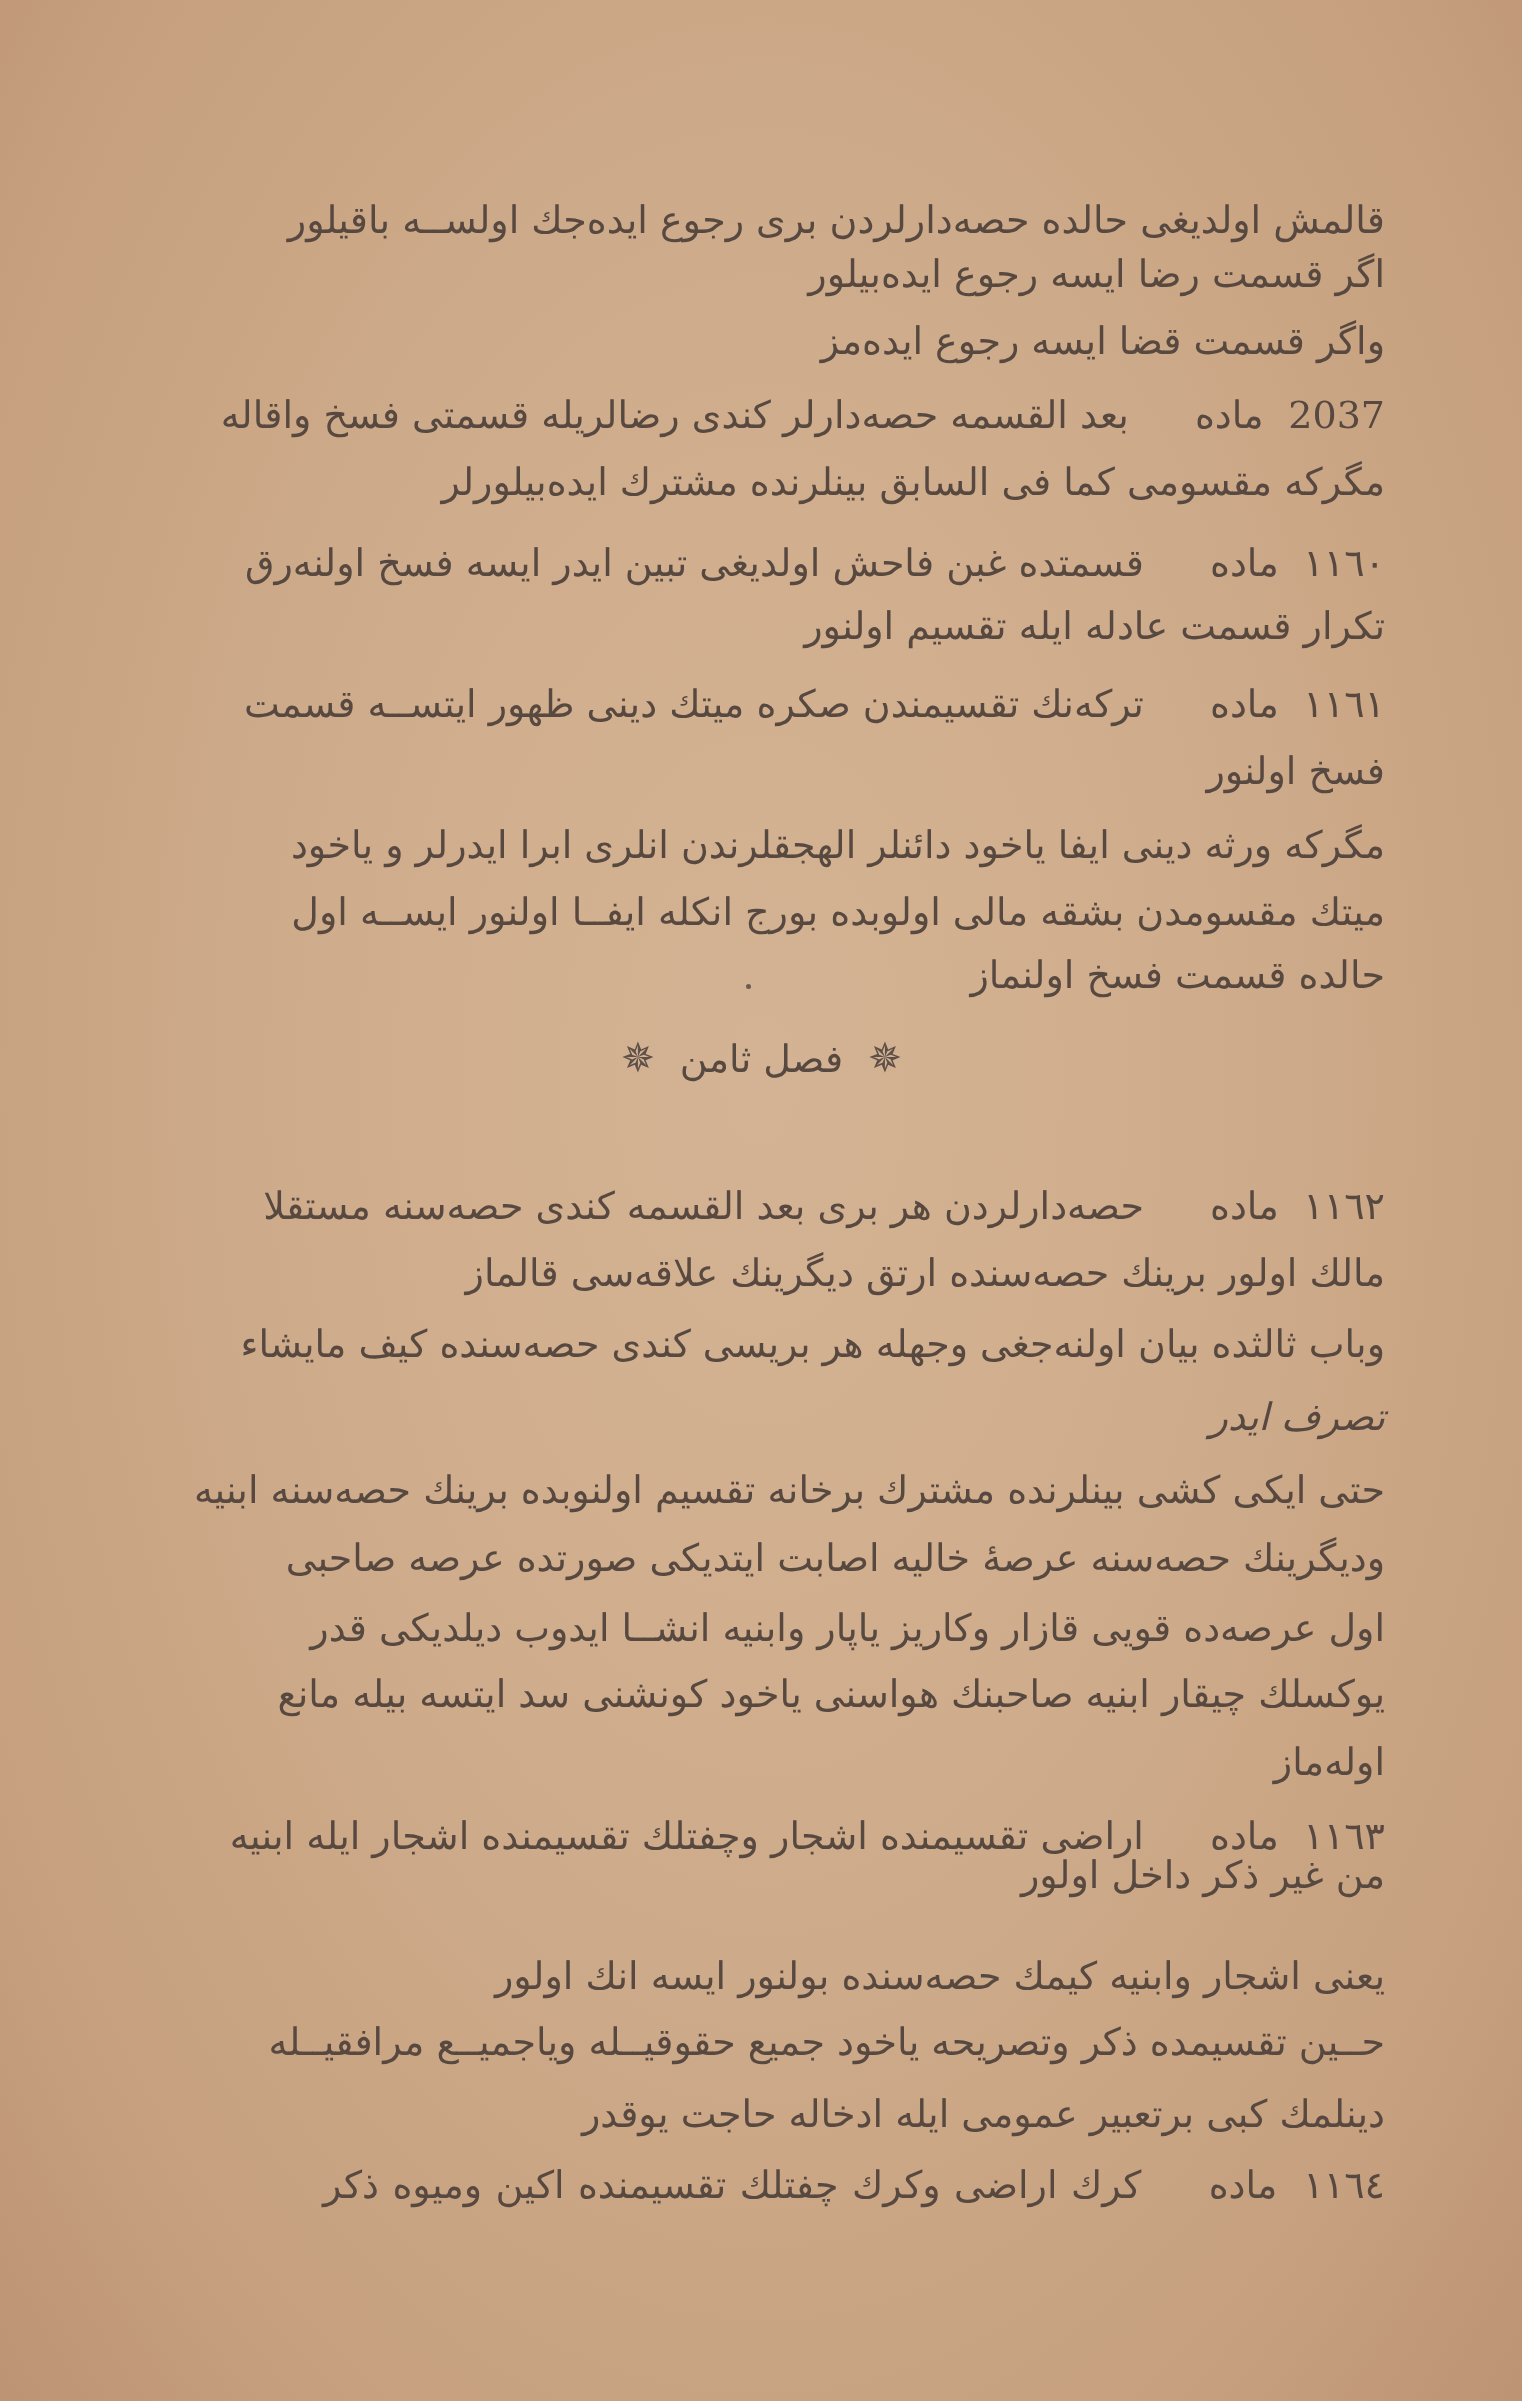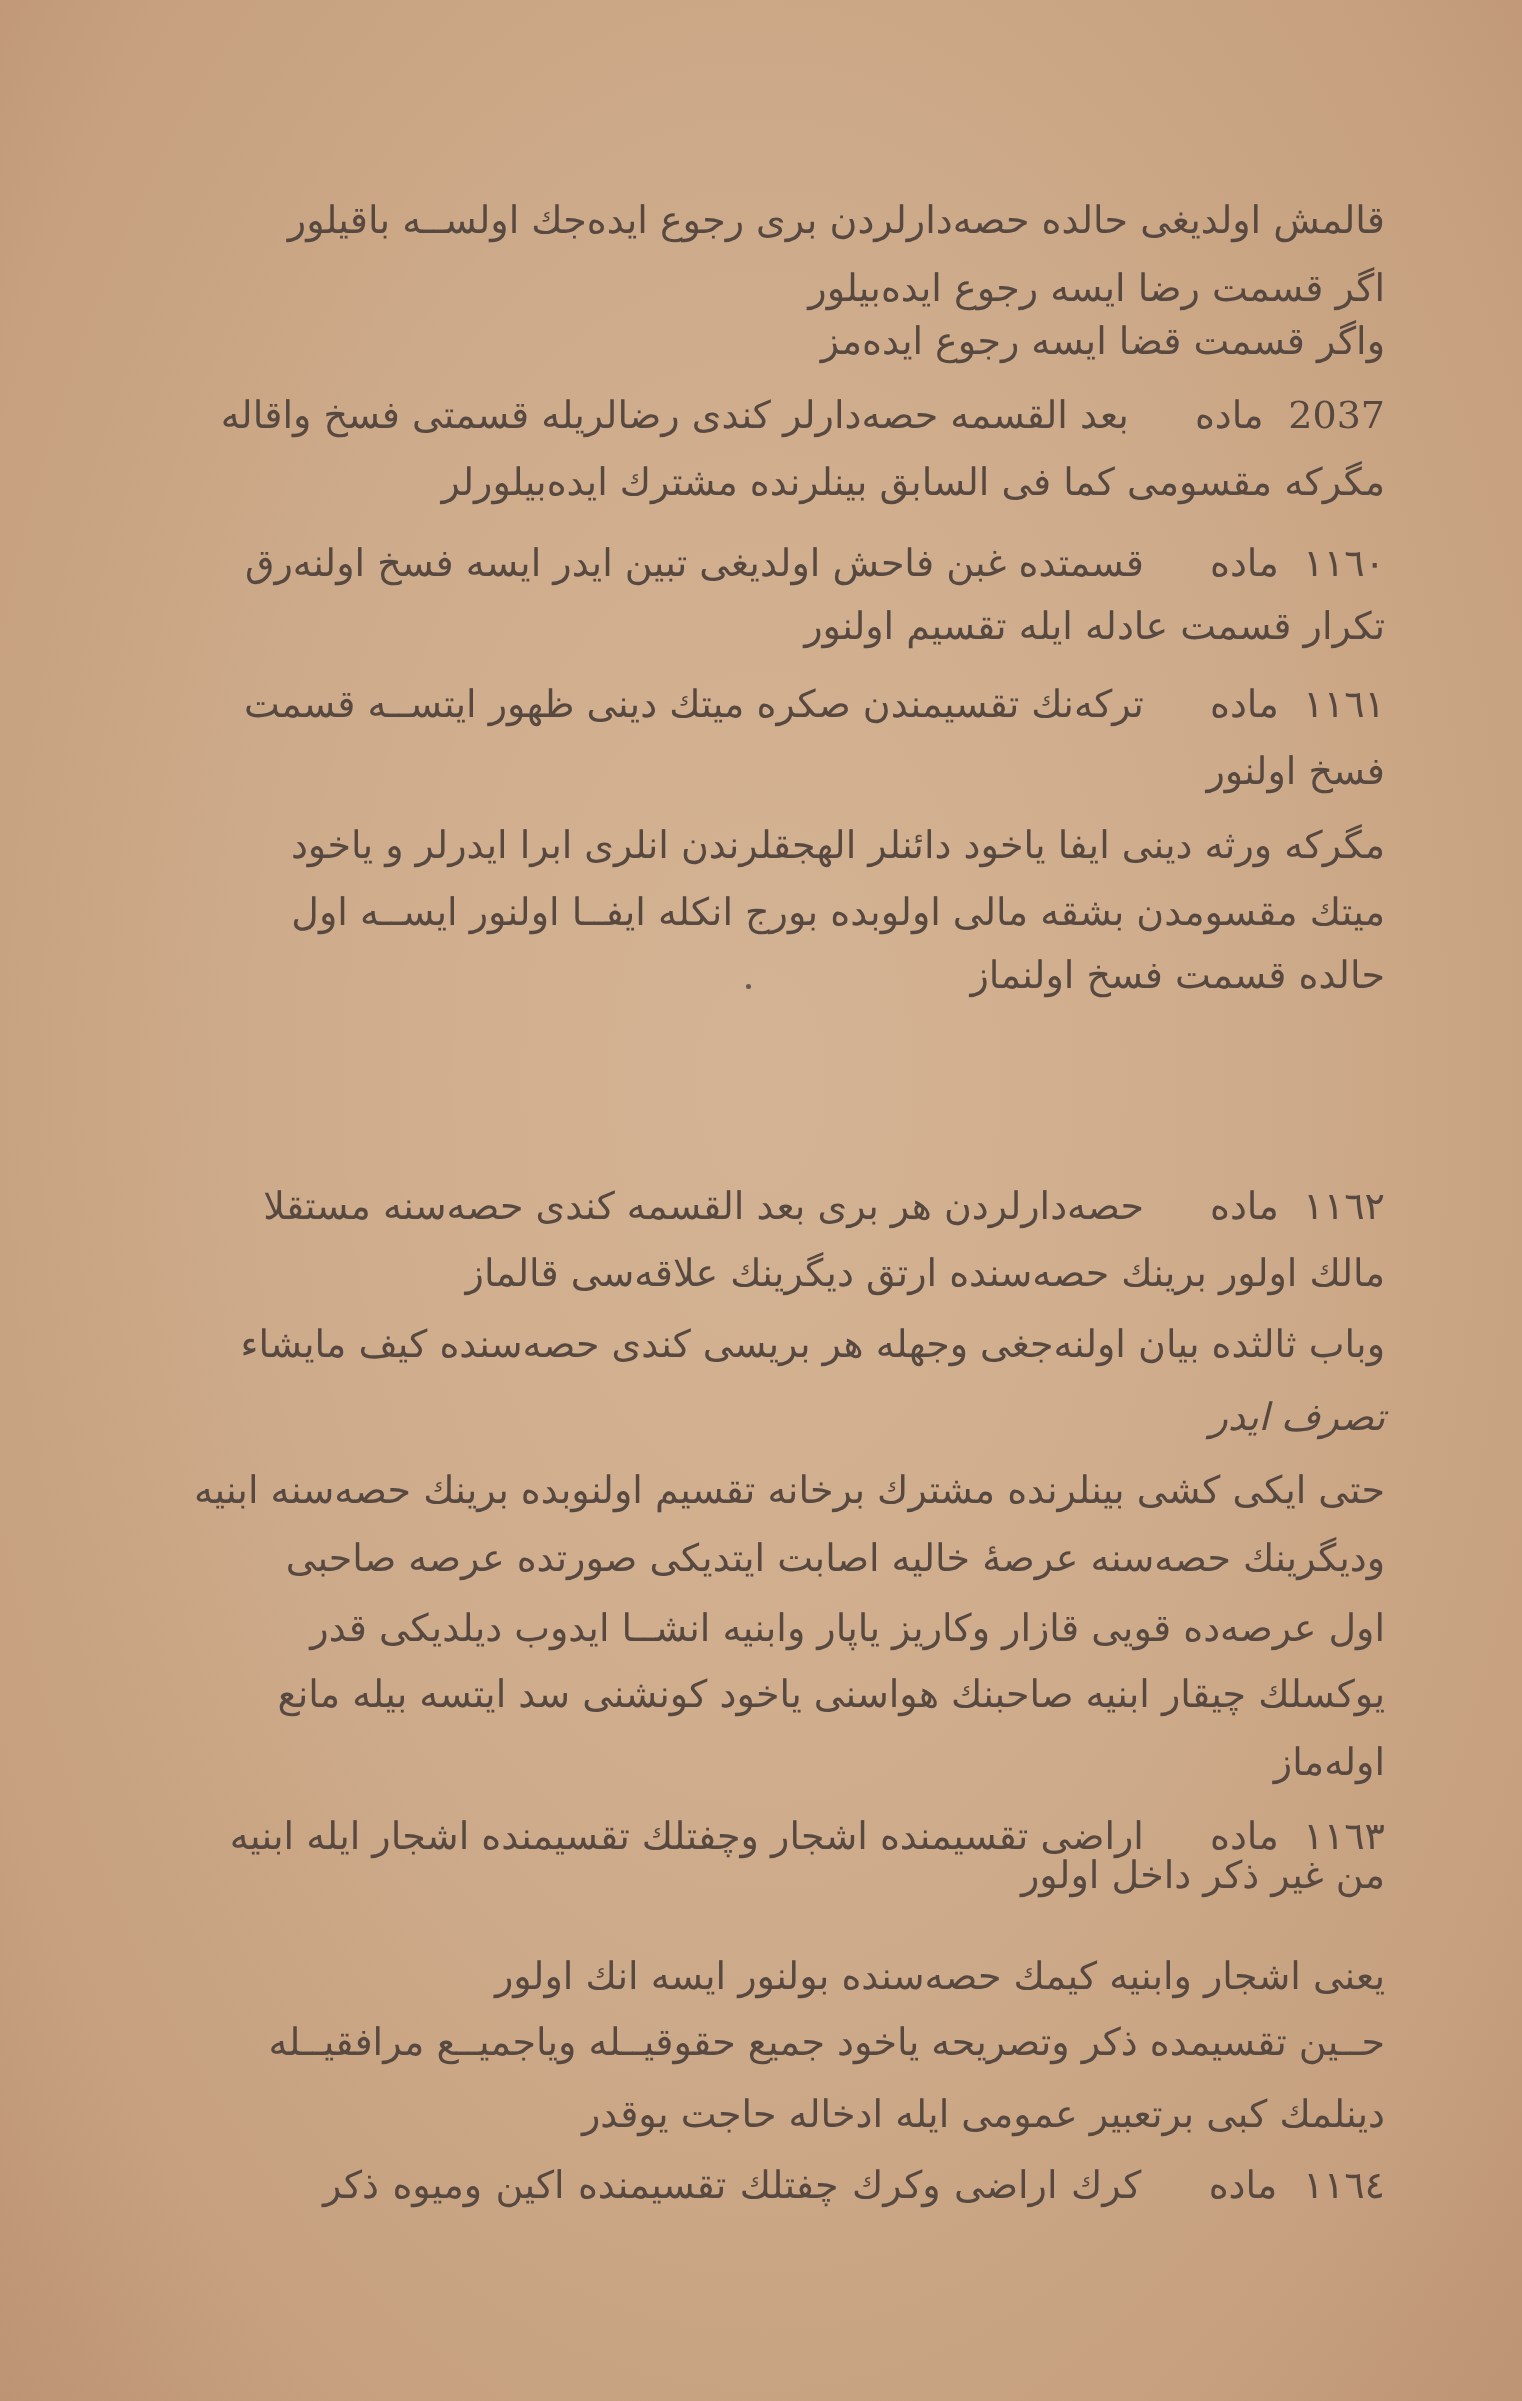--- a/index.html
+++ b/index.html
@@ -100,21 +100,21 @@
 <body>
 
 <div class="page">
 
 
   <div class="text-block" style="top:0;">
 
     <div class="line full" style="top:195px;">
       <span>قالمش اولدیغی حالده حصه‌دارلردن بری رجوع ایده‌جك اولســه باقیلور</span>
     </div>
-    <div class="line" style="top:263px;margin-left:11px;">
+    <div class="line" style="top:249px;margin-left:11px;">
       <span>اگر قسمت رضا ایسه رجوع ایده‌بیلور</span>
     </div>
     <div class="line" style="top:316px;">
       <span>واگر قسمت قضا ایسه رجوع ایده‌مز</span>
     </div>
 
     <div class="line full" style="top:390px;">
       <span class="art-num">2037</span>
       <span class="art-word">ماده</span>
       <span>بعد القسمه حصه‌دارلر کندی رضالریله قسمتی فسخ واقاله</span>
@@ -147,20 +147,25 @@
     <div class="line full" style="top:887px;">
       <span>میتك مقسومدن بشقه مالی اولوبده بورج انکله ایفــا اولنور ایســه اول</span>
     </div>
     <div class="line" style="top:950px;">
       <span>حالده قسمت فسخ اولنماز</span>
     </div>
   </div>
 
   <div class="stray-dot" style="left:746px; top:984px;"></div>
 
+  <div class="section-title" style="top:1033px;">
+    <span class="orn">✵</span>
+    <span>فصل ثامن</span>
+    <span class="orn">✵</span>
+  </div>
 
   <div class="text-block" style="top:0;">
 
     <div class="line full" style="top:1181px;">
       <span class="art-num">١١٦٢</span>
       <span class="art-word">ماده</span>
       <span>حصه‌دارلردن هر بری بعد القسمه کندی حصه‌سنه مستقلا</span>
     </div>
     <div class="line" style="top:1248px;">
       <span>مالك اولور برینك حصه‌سنده ارتق دیگرینك علاقه‌سی قالماز</span>

